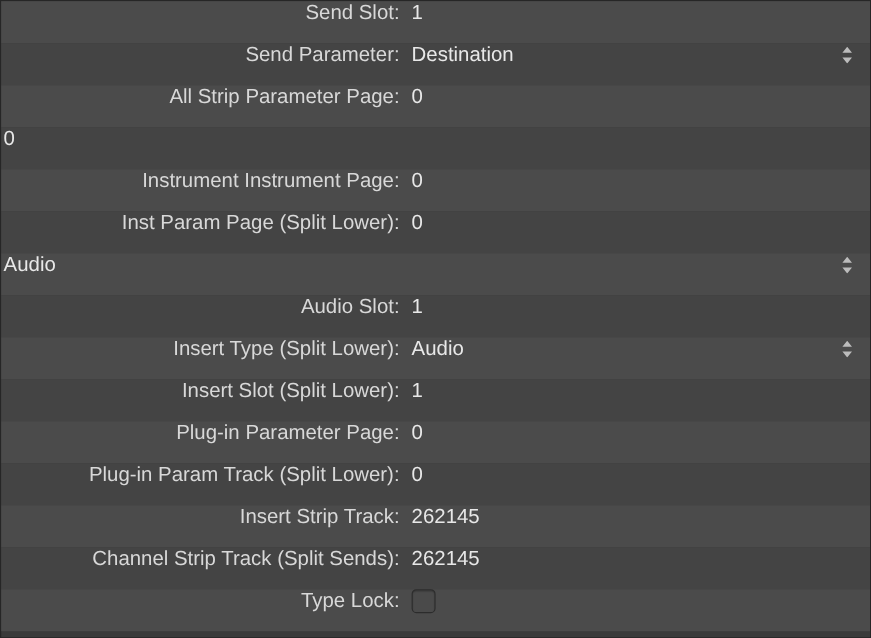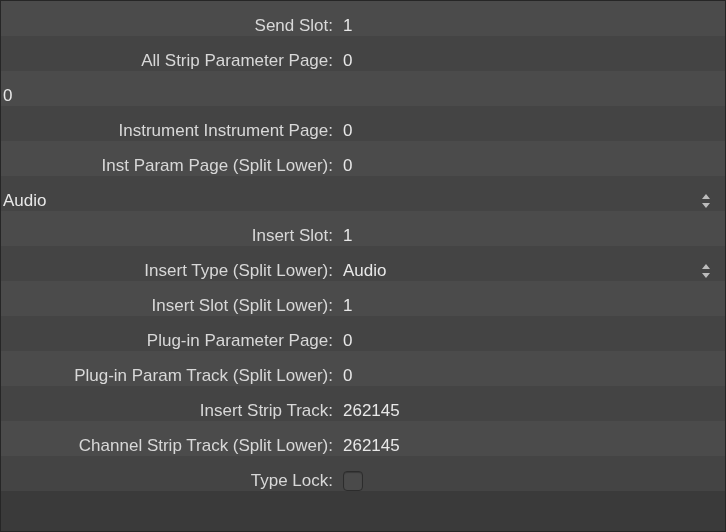--- a/index.html
+++ b/index.html
@@ -16,21 +16,21 @@
       color: #d8d8d8;
       overflow: hidden;
     }
     .panel {
       width: 100%;
       height: 100%;
       border: 1px solid #262626;
     }
     .row {
       display: flex;
-      align-items: flex-end;
+      align-items: flex-start;
       height: 35px;
       padding: 0 8px 0 0;
     }
     .row:nth-child(odd) {
       background: #4b4b4b;
     }
     .row:nth-child(even) {
       background: #444444;
     }
     .label {
@@ -81,20 +81,31 @@
 </head>
 <body>
 
 <div class="panel">
 
   <div class="row">
     <div class="label">Send Slot:</div>
     <div class="value">1</div>
   </div>
 
+  <div class="row">
+    <div class="label">Send Parameter:</div>
+    <div class="dropdown-wrap">
+      <div class="dropdown-value">Destination</div>
+      <div class="dropdown-arrows">
+        <svg width="10" height="14" viewBox="0 0 10 14">
+            <path d="M5 0 L9 5 L1 5 Z M5 14 L1 9 L9 9 Z" fill="#bcbcbc"></path>
+          </svg>
+      </div>
+    </div>
+  </div>
 
   <div class="row">
     <div class="label">All Strip Parameter Page:</div>
     <div class="value">0</div>
   </div>
 
   <div class="row">
     <div class="value">0</div>
   </div>
 
@@ -113,21 +124,21 @@
       <div class="dropdown-value">Audio</div>
       <div class="dropdown-arrows">
         <svg width="10" height="14" viewBox="0 0 10 14">
             <path d="M5 0 L9 5 L1 5 Z M5 14 L1 9 L9 9 Z" fill="#bcbcbc"></path>
           </svg>
       </div>
     </div>
   </div>
 
   <div class="row">
-    <div class="label">Insert Slot:</div>
+    <div class="label">Audio Slot:</div>
     <div class="value">1</div>
   </div>
 
   <div class="row">
     <div class="label">Insert Type (Split Lower):</div>
     <div class="dropdown-wrap">
       <div class="dropdown-value">Audio</div>
       <div class="dropdown-arrows">
         <svg width="10" height="14" viewBox="0 0 10 14">
             <path d="M5 0 L9 5 L1 5 Z M5 14 L1 9 L9 9 Z" fill="#bcbcbc"></path>
@@ -150,21 +161,21 @@
     <div class="label">Plug-in Param Track (Split Lower):</div>
     <div class="value">0</div>
   </div>
 
   <div class="row">
     <div class="label">Insert Strip Track:</div>
     <div class="value">262145</div>
   </div>
 
   <div class="row">
-    <div class="label">Channel Strip Track (Split Lower):</div>
+    <div class="label">Channel Strip Track (Split Sends):</div>
     <div class="value">262145</div>
   </div>
 
   <div class="row">
     <div class="label">Type Lock:</div>
     <div class="checkbox"></div>
   </div>
 
 </div>
 

